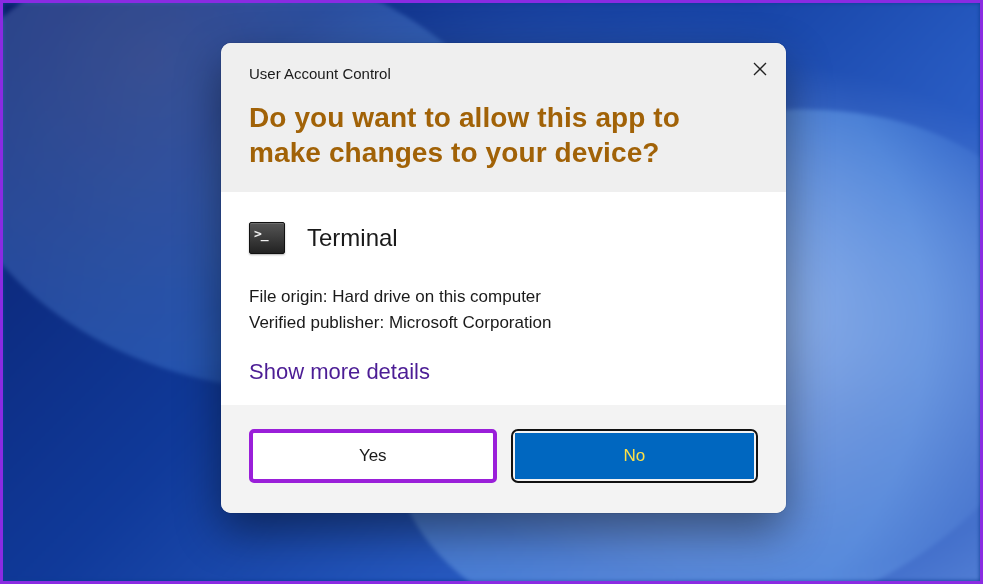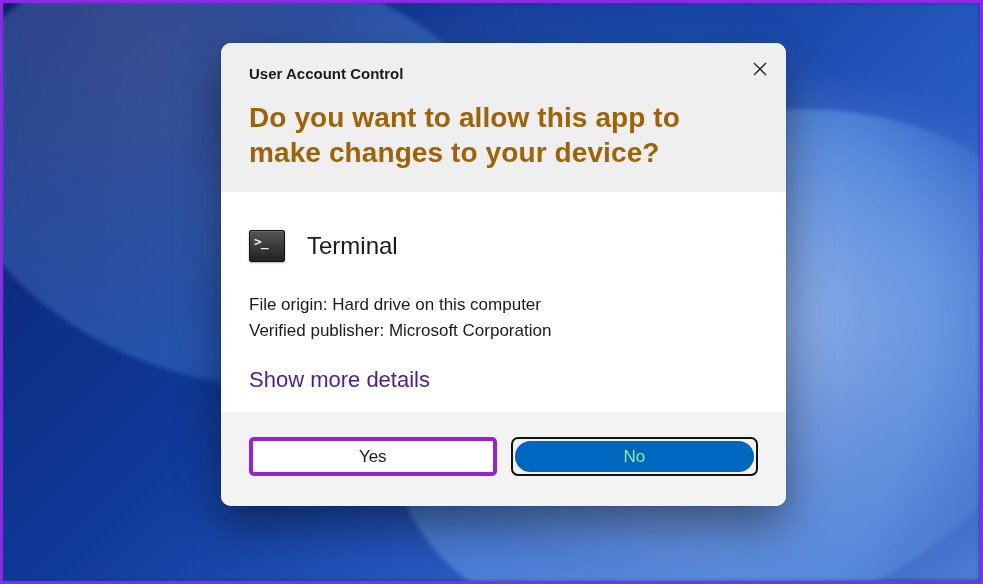--- a/index.html
+++ b/index.html
@@ -53,21 +53,21 @@
     }
     .uac-header {
       background: #efefef;
       padding: 22px 28px 22px 28px;
       position: relative;
     }
     .uac-title-small {
       font-size: 15px;
       color: #1a1a1a;
       margin-bottom: 18px;
-      font-weight: 700;
+      font-weight: 400;
     }
     .uac-close {
       position: absolute;
       right: 14px;
       top: 14px;
       width: 24px;
       height: 24px;
       display: flex;
       align-items: center;
       justify-content: center;
@@ -86,21 +86,20 @@
     }
     .uac-body {
       background: #fff;
       padding: 30px 28px 20px 28px;
     }
     .app-row {
       display: flex;
       align-items: center;
       gap: 22px;
       margin-bottom: 30px;
-      margin-top: 8px;
     }
     .app-icon {
       width: 36px;
       height: 32px;
       background: linear-gradient(180deg, #555 0%, #222 100%);
       border: 1px solid #111;
       position: relative;
       border-radius: 2px;
       box-shadow: inset 0 1px 0 rgba(255,255,255,0.15), 0 1px 2px rgba(0,0,0,0.3);
     }
@@ -137,21 +136,21 @@
       font-family: inherit;
     }
     .uac-footer {
       background: #f3f3f3;
       padding: 24px 28px 30px 28px;
       display: flex;
       gap: 14px;
     }
     .btn {
       flex: 1;
-      height: 39px;
+      height: 54px;
       font-size: 17px;
       border-radius: 5px;
       cursor: pointer;
       font-family: inherit;
       display: flex;
       align-items: center;
       justify-content: center;
     }
     .btn-yes {
       background: #fff;
@@ -159,25 +158,25 @@
       border: 4px solid #9a1fd9;
     }
     .btn-no-wrap {
       flex: 1;
       border: 2px solid #111;
       border-radius: 7px;
       padding: 2px;
     }
     .btn-no {
       background: #0067c0;
-      color: #86efac;
+      color: #fde047;
       border: none;
       width: 100%;
       height: 100%;
-      border-radius: 16px;
+      border-radius: 0;
       font-size: 17px;
       cursor: pointer;
       font-family: inherit;
     }
   </style>
 </head>
 <body>
 
 <div class="wallpaper"></div>
 

